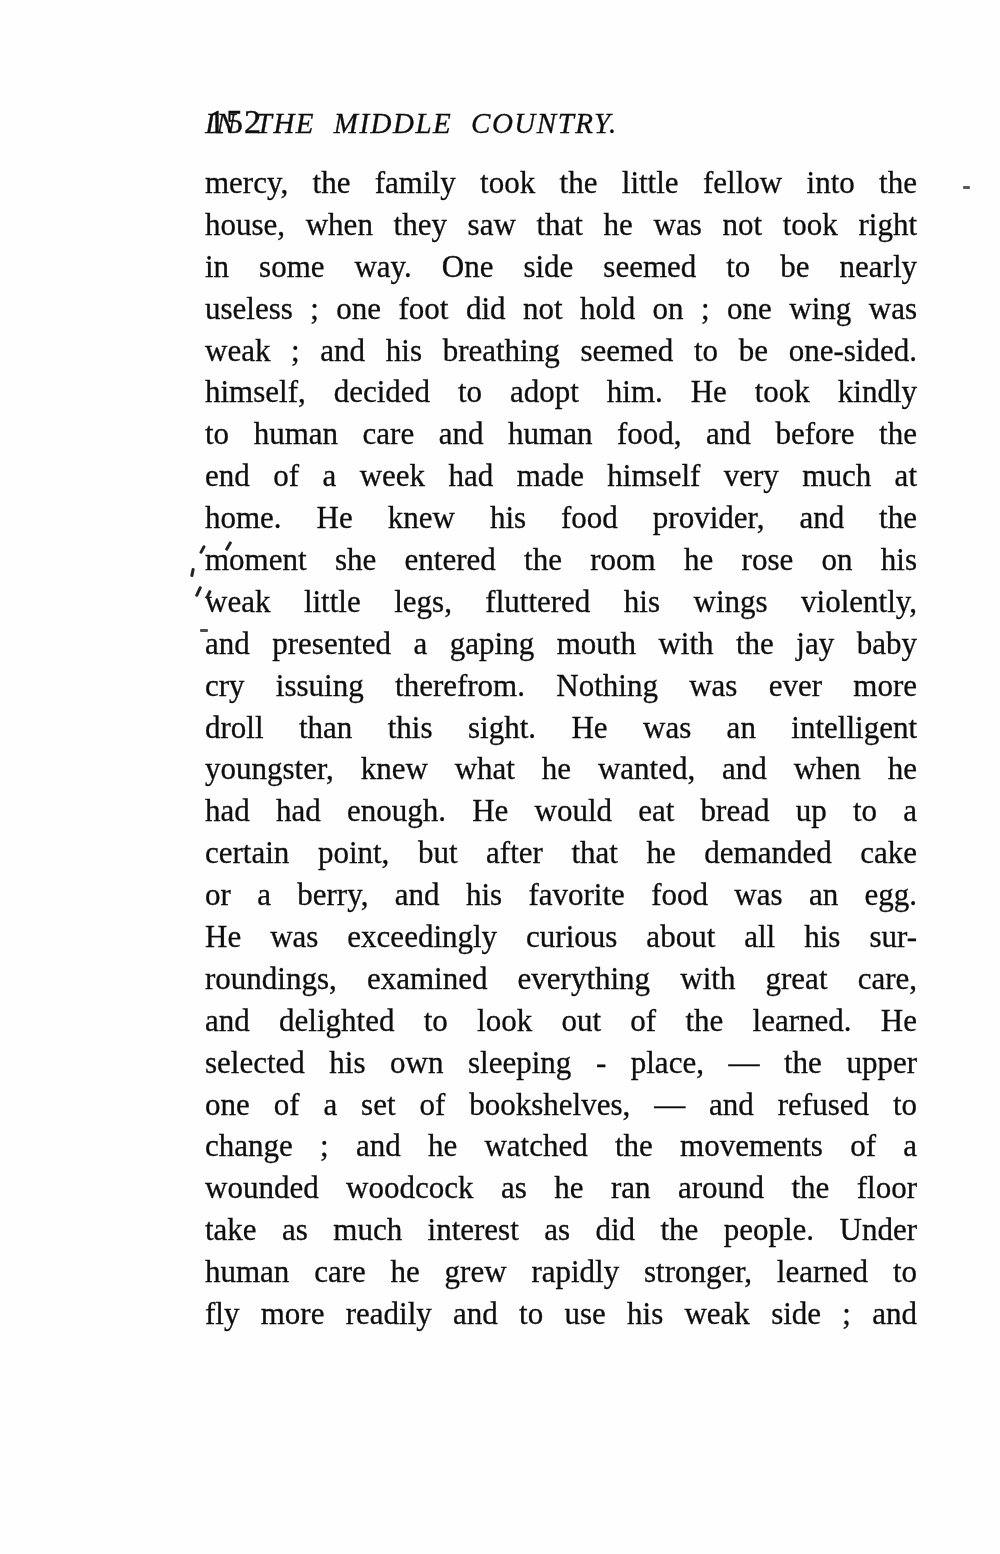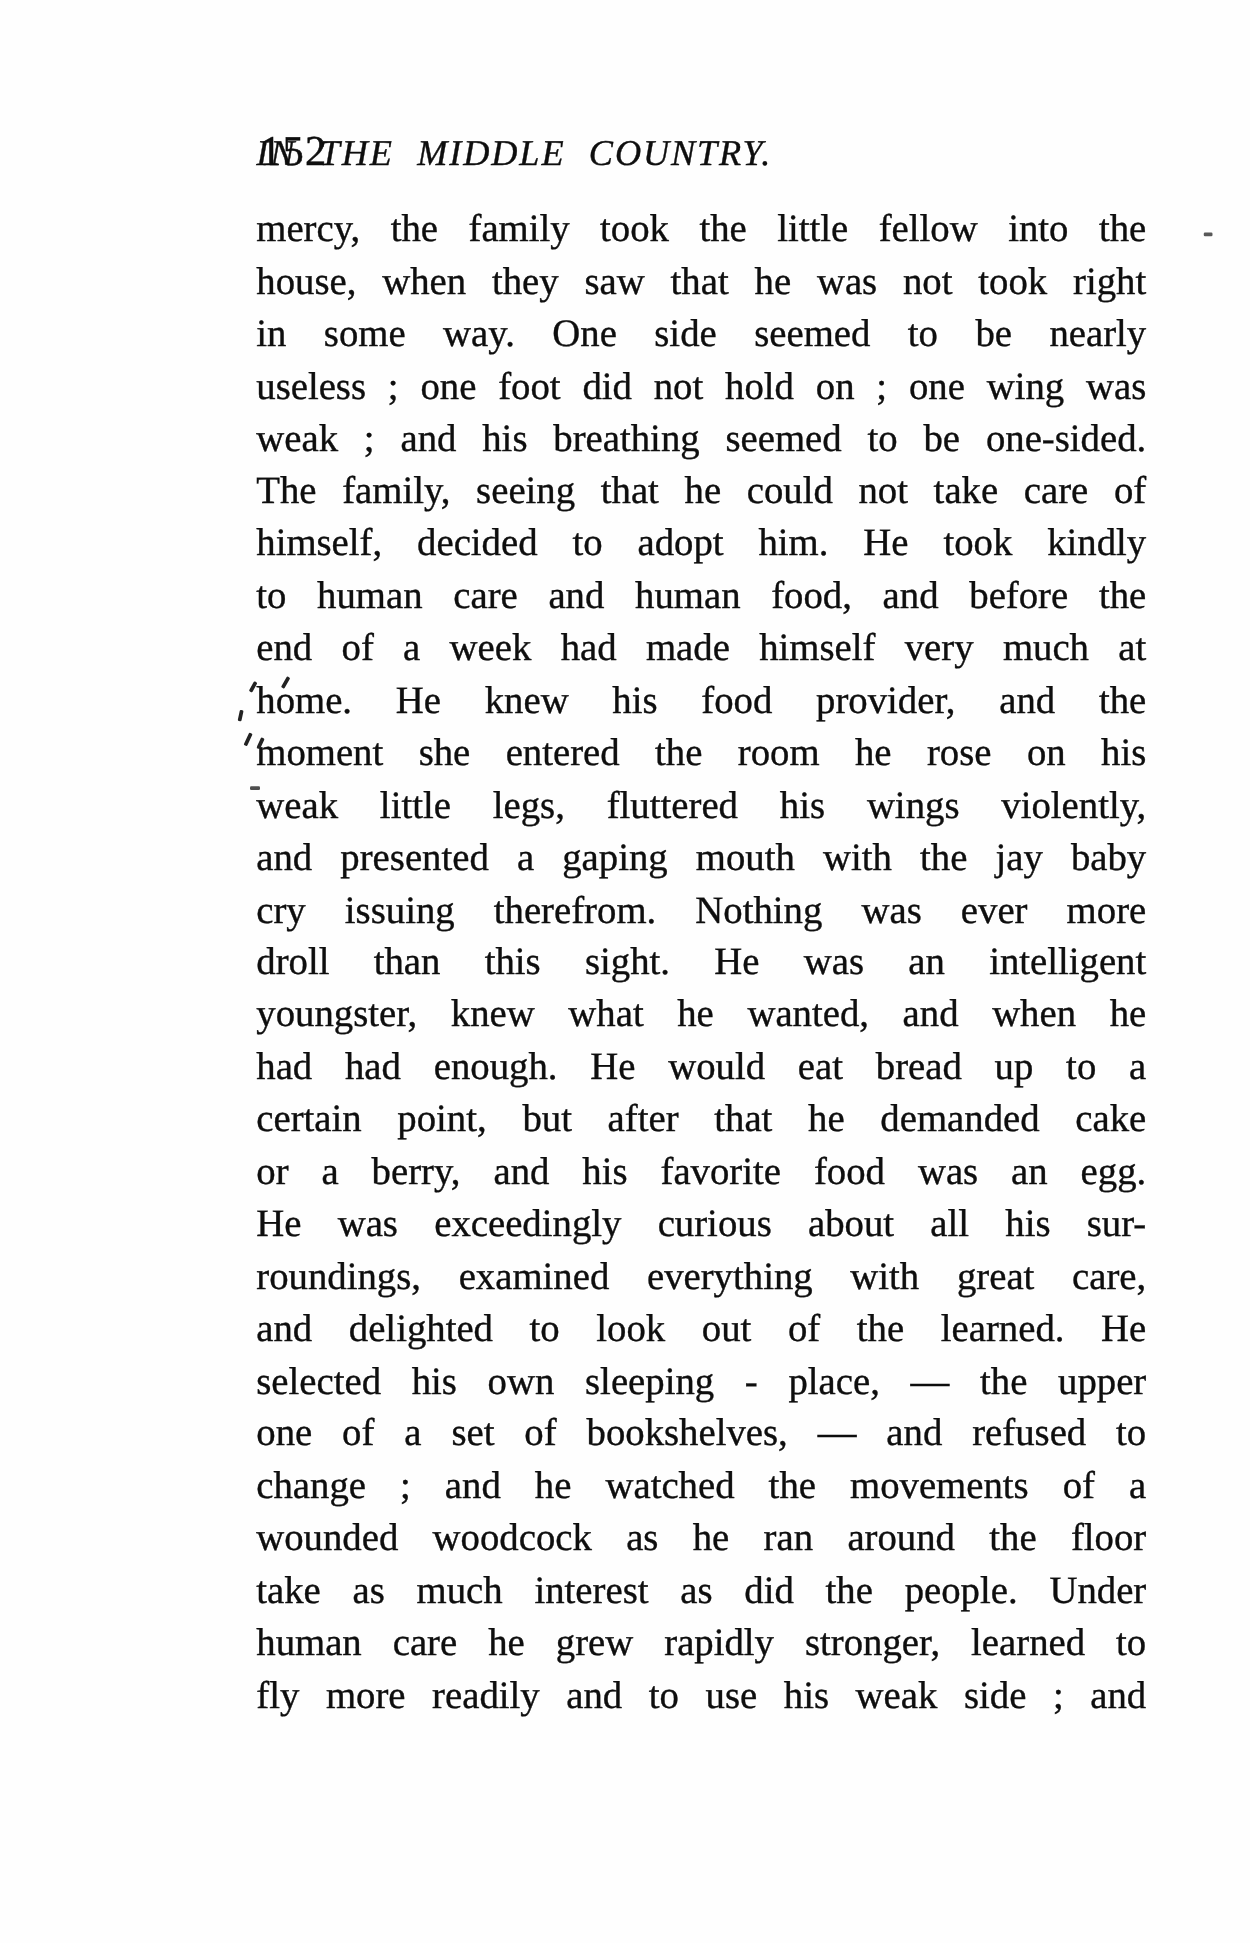--- a/index.html
+++ b/index.html
@@ -88,21 +88,20 @@
     <span class="page-number">152</span>
     <span class="running-title">IN THE MIDDLE COUNTRY.</span>
   </div>
 
   <div class="page-text">
       <div class="line">mercy, the family took the little fellow into the</div>
       <div class="line">house, when they saw that he was not took right</div>
       <div class="line">in some way. One side seemed to be nearly</div>
       <div class="line">useless ; one foot did not hold on ; one wing was</div>
       <div class="line">weak ; and his breathing seemed to be one-sided.</div>
-      <div class="line">The family, seeing that he could not take care of</div>
       <div class="line">himself, decided to adopt him. He took kindly</div>
       <div class="line">to human care and human food, and before the</div>
       <div class="line">end of a week had made himself very much at</div>
       <div class="line">home. He knew his food provider, and the</div>
       <div class="line">moment she entered the room he rose on his</div>
       <div class="line">weak little legs, fluttered his wings violently,</div>
       <div class="line">and presented a gaping mouth with the jay baby</div>
       <div class="line">cry issuing therefrom. Nothing was ever more</div>
       <div class="line">droll than this sight. He was an intelligent</div>
       <div class="line">youngster, knew what he wanted, and when he</div>

